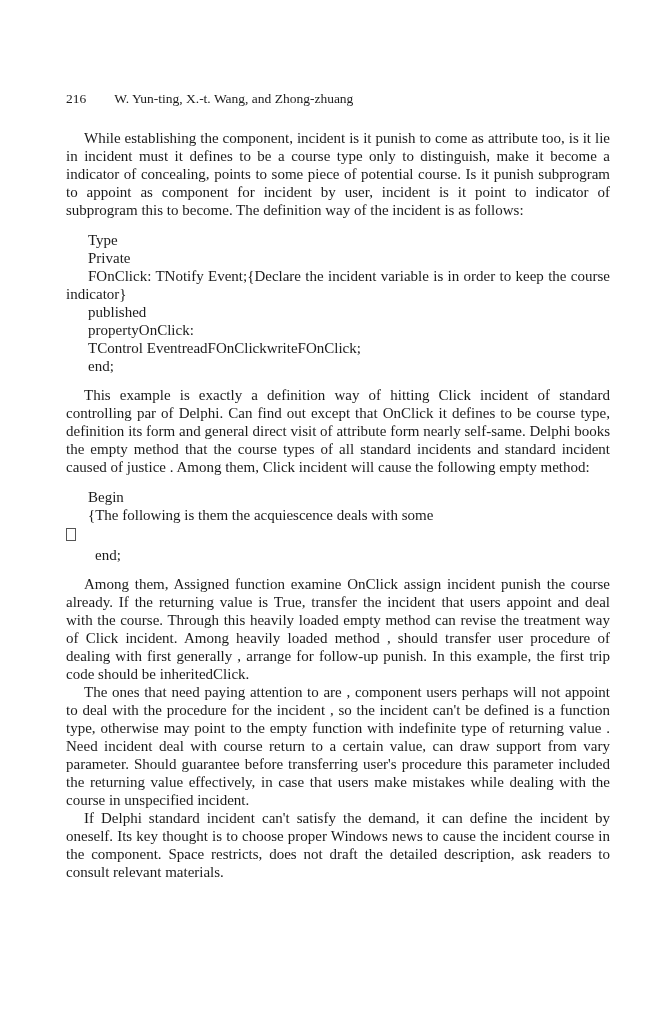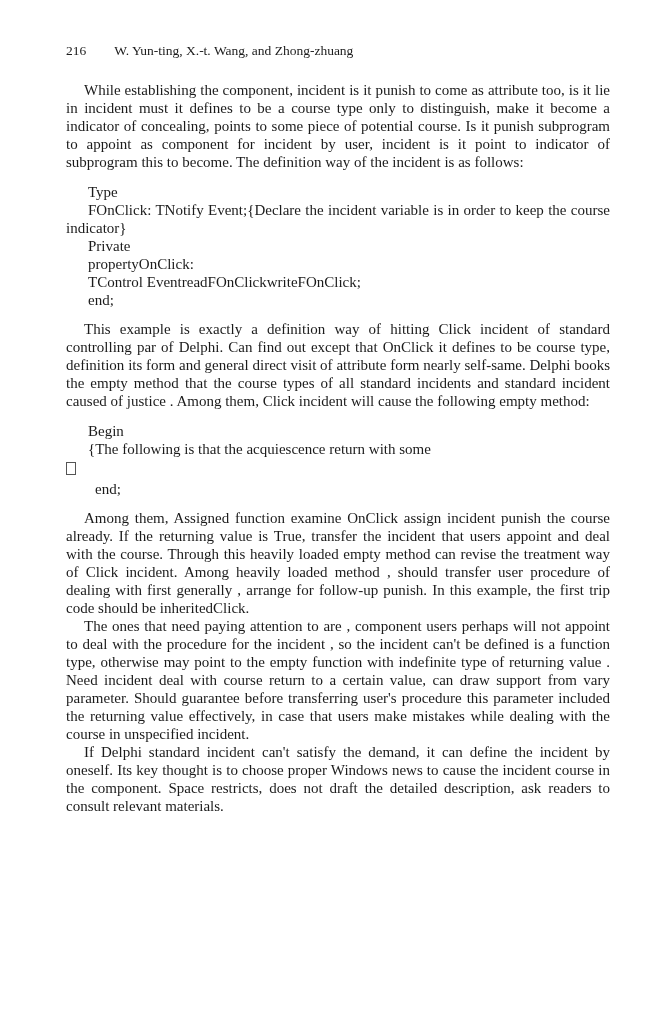--- a/index.html
+++ b/index.html
@@ -19,20 +19,21 @@
     overflow: hidden;
   }
   .header {
     font-size: 13.5px;
     line-height: 16px;
     white-space: nowrap;
   }
   .header .pagenum {
     display: inline-block;
     margin-right: 28px;
+    margin-top: 48px;
   }
   .body-text {
     margin-top: 22px;
     font-size: 15px;
     line-height: 18px;
   }
   p.para {
     margin: 0;
     text-align: justify;
     text-indent: 18px;
@@ -72,32 +73,33 @@
   <div class="header">
     <span class="pagenum">216</span><span>W. Yun-ting, X.-t. Wang, and Zhong-zhuang</span>
   </div>
 
   <div class="body-text">
 
     <p class="para">While establishing the component, incident is it punish to come as attribute too, is it lie in incident must it defines to be a course type only to distinguish, make it become a indicator of concealing, points to some piece of potential course. Is it punish subprogram to appoint as component for incident by user, incident is it point to indicator of subprogram this to become. The definition way of the incident is as follows:</p>
 
     <div class="codeblock">
       <p class="codeline">Type</p>
+      <p class="codeline">Private</p>
       <p class="codeline">FOnClick: TNotify Event;{Declare the incident variable is in order to keep the course indicator}</p>
-      <p class="codeline">Private</p>
+      <p class="codeline">published</p>
       <p class="codeline">propertyOnClick:</p>
       <p class="codeline">TControl EventreadFOnClickwriteFOnClick;</p>
       <p class="codeline">end;</p>
     </div>
 
     <p class="para">This example is exactly a definition way of hitting Click incident of standard controlling par of Delphi. Can find out except that OnClick it defines to be course type, definition its form and general direct visit of attribute form nearly self-same. Delphi books the empty method that the course types of all standard incidents and standard incident caused of justice . Among them, Click incident will cause the following empty method:</p>
 
     <div class="codeblock">
       <p class="codeline">Begin</p>
-      <p class="codeline">{The following is that the acquiescence return with some</p>
+      <p class="codeline">{The following is them the acquiescence deals with some</p>
       <p class="glyphline"><span class="tofu"></span></p>
       <p class="codeline end-deeper">end;</p>
     </div>
 
     <p class="para">Among them, Assigned function examine OnClick assign incident punish the course already. If the returning value is True, transfer the incident that users appoint and deal with the course. Through this heavily loaded empty method can revise the treatment way of Click incident. Among heavily loaded method , should transfer user procedure of dealing with first generally , arrange for follow-up punish. In this example, the first trip code should be inheritedClick.</p>
     <p class="para">The ones that need paying attention to are , component users perhaps will not appoint to deal with the procedure for the incident , so the incident can't be defined is a function type, otherwise may point to the empty function with indefinite type of returning value . Need incident deal with course return to a certain value, can draw support from vary parameter. Should guarantee before transferring user's procedure this parameter included the returning value effectively, in case that users make mistakes while dealing with the course in unspecified incident.</p>
     <p class="para">If Delphi standard incident can't satisfy the demand, it can define the incident by oneself. Its key thought is to choose proper Windows news to cause the incident course in the component. Space restricts, does not draft the detailed description, ask readers to consult relevant materials.</p>
 
   </div>
 

